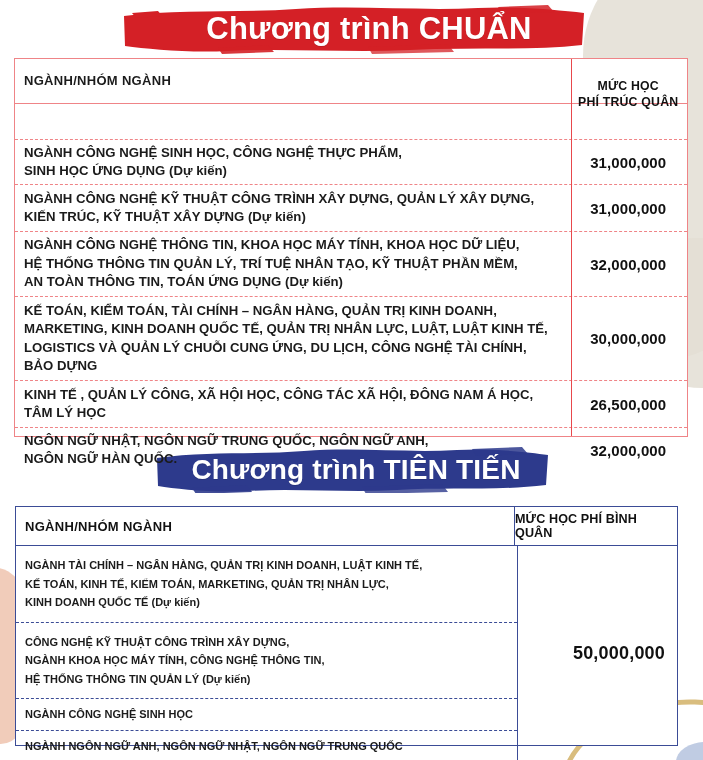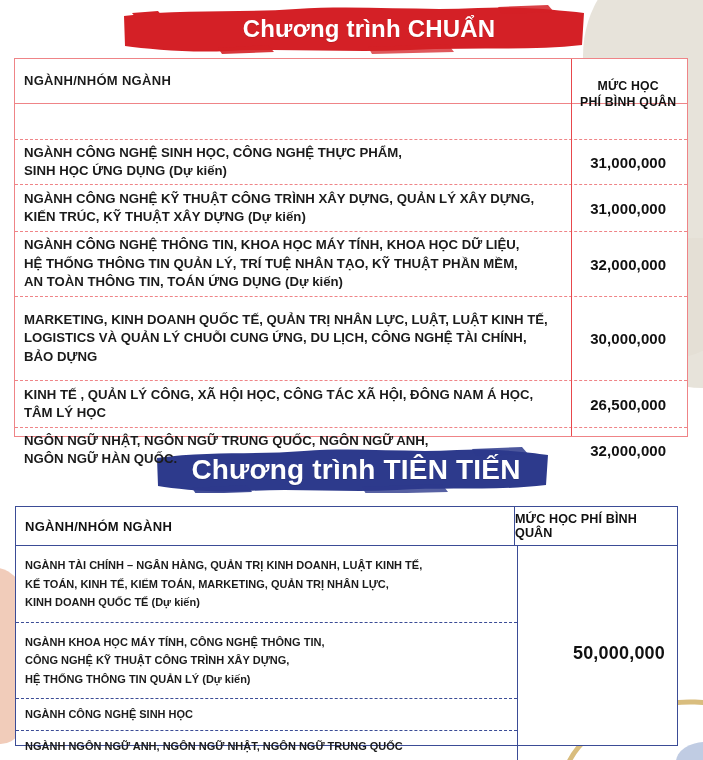--- a/index.html
+++ b/index.html
@@ -91,21 +91,21 @@
     white-space: nowrap;
     text-shadow: 0 1px 0 rgba(0,0,0,.12);
   }
   #banner-chuan {
     left: 118px;
     top: 4px;
     width: 470px;
     height: 50px;
   }
   #banner-chuan .banner-label {
-    font-size: 24px;
+    font-size: 31px;
     transform: translate(16px, 0px);
   }
   #banner-tientien {
     left: 152px;
     top: 447px;
     width: 400px;
     height: 46px;
   }
   #banner-tientien .banner-label {
     font-size: 28px;
@@ -303,21 +303,21 @@
 
   <div class="fee-table" id="table-chuan">
     <div class="split"></div>
 
     <div class="trow head" style="height:45px;">
       <div class="cell-major">
         <span class="major-line">NGÀNH/NHÓM NGÀNH</span>
       </div>
       <div class="cell-fee">
         <span>MỨC HỌC</span>
-        <span>PHÍ BÌNH QUÂN</span>
+        <span>PHÍ TRÚC QUÂN</span>
       </div>
     </div>
 
     <div class="trow" style="height:45px;margin-top:35px;">
       <div class="cell-major">
         <span class="major-line">NGÀNH CÔNG NGHỆ SINH HỌC, CÔNG NGHỆ THỰC PHẨM,</span>
         <span class="major-line">SINH HỌC ỨNG DỤNG (Dự kiến)</span>
       </div>
       <div class="cell-fee">31,000,000</div>
     </div>
@@ -334,20 +334,21 @@
       <div class="cell-major">
         <span class="major-line">NGÀNH CÔNG NGHỆ THÔNG TIN, KHOA HỌC MÁY TÍNH, KHOA HỌC DỮ LIỆU,</span>
         <span class="major-line">HỆ THỐNG THÔNG TIN QUẢN LÝ, TRÍ TUỆ NHÂN TẠO, KỸ THUẬT PHẦN MỀM,</span>
         <span class="major-line">AN TOÀN THÔNG TIN, TOÁN ỨNG DỤNG (Dự kiến)</span>
       </div>
       <div class="cell-fee">32,000,000</div>
     </div>
 
     <div class="trow" style="height:84px;">
       <div class="cell-major">
+        <span class="major-line">KẾ TOÁN, KIỂM TOÁN, TÀI CHÍNH – NGÂN HÀNG, QUẢN TRỊ KINH DOANH,</span>
         <span class="major-line">MARKETING, KINH DOANH QUỐC TẾ, QUẢN TRỊ NHÂN LỰC, LUẬT, LUẬT KINH TẾ,</span>
         <span class="major-line">LOGISTICS VÀ QUẢN LÝ CHUỖI CUNG ỨNG, DU LỊCH, CÔNG NGHỆ TÀI CHÍNH,</span>
         <span class="major-line">BẢO DỰNG</span>
       </div>
       <div class="cell-fee">30,000,000</div>
     </div>
 
     <div class="trow" style="height:47px;">
       <div class="cell-major">
         <span class="major-line">KINH TẾ , QUẢN LÝ CÔNG, XÃ HỘI HỌC, CÔNG TÁC XÃ HỘI, ĐÔNG NAM Á HỌC,</span>
@@ -387,22 +388,22 @@
     <div class="t2-body">
       <div class="t2-left">
 
         <div class="t2-row r1">
           <span class="major-line">NGÀNH TÀI CHÍNH – NGÂN HÀNG, QUẢN TRỊ KINH DOANH, LUẬT KINH TẾ,</span>
           <span class="major-line">KẾ TOÁN, KINH TẾ, KIỂM TOÁN, MARKETING, QUẢN TRỊ NHÂN LỰC,</span>
           <span class="major-line">KINH DOANH QUỐC TẾ (Dự kiến)</span>
         </div>
 
         <div class="t2-row r2">
+          <span class="major-line">CÔNG NGHỆ KỸ THUẬT CÔNG TRÌNH XÂY DỰNG,</span>
           <span class="major-line">NGÀNH KHOA HỌC MÁY TÍNH, CÔNG NGHỆ THÔNG TIN,</span>
-          <span class="major-line">CÔNG NGHỆ KỸ THUẬT CÔNG TRÌNH XÂY DỰNG,</span>
           <span class="major-line">HỆ THỐNG THÔNG TIN QUẢN LÝ (Dự kiến)</span>
         </div>
 
         <div class="t2-row r3">
           <span class="major-line">NGÀNH CÔNG NGHỆ SINH HỌC</span>
         </div>
 
         <div class="t2-row r4">
           <span class="major-line">NGÀNH NGÔN NGỮ ANH, NGÔN NGỮ NHẬT, NGÔN NGỮ TRUNG QUỐC</span>
         </div>

